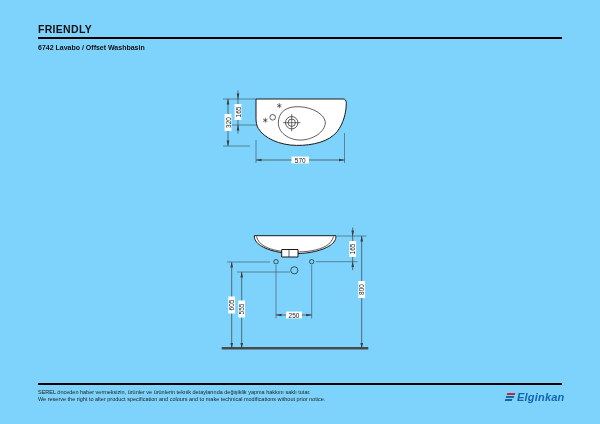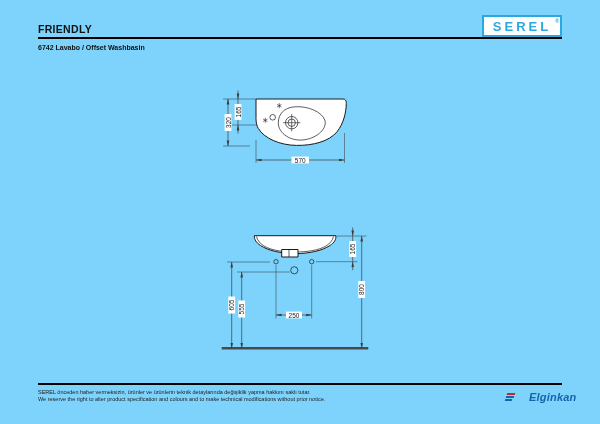--- a/index.html
+++ b/index.html
@@ -43,42 +43,38 @@
   .mark{stroke:#1a1a1a;stroke-width:.6;}
   
   .footer-rule{
     position:absolute;left:38px;top:383px;width:524px;height:2.4px;background:#000;
   }
   .notice{
     position:absolute;left:38px;top:389px;font-size:5.5px;line-height:7px;color:#222;
     width:400px;
   }
   .company-logo{
-    position:absolute;left:506px;top:391px;display:flex;align-items:center;gap:15px;
+    position:absolute;left:506px;top:391px;display:flex;align-items:center;gap:3px;
   }
   .logo-bars{display:flex;flex-direction:column;gap:1px;transform:skewX(-18deg);}
   .logo-bars i{display:block;width:8px;height:2px;}
   .logo-bars i:nth-child(1){background:#c1272d;}
   .logo-bars i:nth-child(2){background:#1565ad;}
   .logo-bars i:nth-child(3){background:#1565ad;width:7px;}
   .logo-text{
     font-size:11px;font-weight:bold;font-style:italic;color:#1565ad;letter-spacing:.2px;
   }
 </style>
 </head>
 <body>
 
 <div class="page">
 
   <div class="series-title">FRIENDLY</div>
 
-  <div class="brand-box">
-    <span class="brand-text">SEREL</span>
-    <span class="brand-reg">®</span>
-  </div>
 
   <div class="header-rule"></div>
 
   <div class="product-title">6742 Lavabo / Offset Washbasin</div>
 
   <div class="drawing" style="left:210px;top:70px;">
     <svg width="160" height="105" viewBox="0 0 160 105">
       <defs>
         <marker id="ar1" viewBox="0 0 12 6" refX="11" refY="3" markerWidth="9" markerHeight="4.5" orient="auto-start-reverse" markerUnits="strokeWidth">
           <path d="M0.5,0.5 L11.5,3 L0.5,5.5 Z" fill="#3c3c3c"></path>

